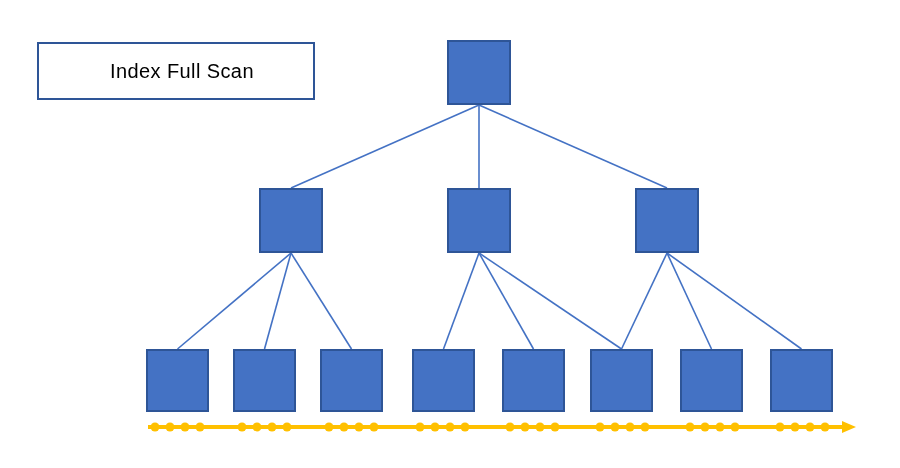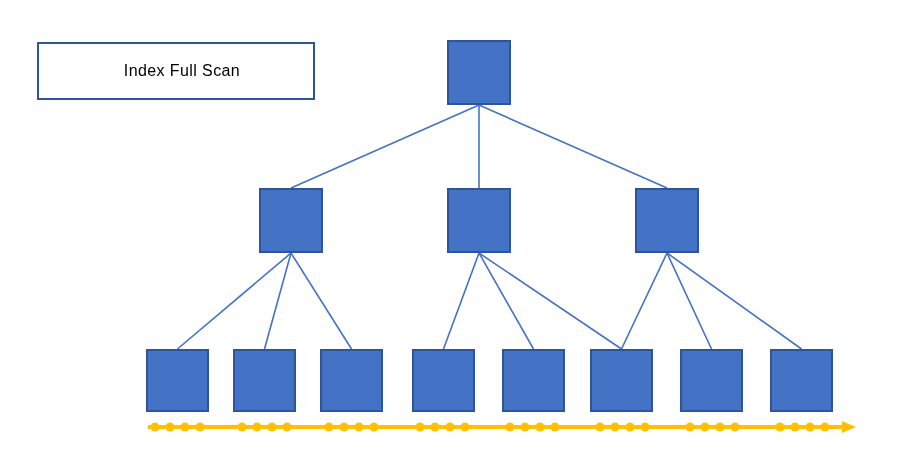--- a/index.html
+++ b/index.html
@@ -39,21 +39,21 @@
     position: absolute;
     box-sizing: border-box;
     background: #ffffff;
     border: 2px solid #2E5597;
     display: flex;
     align-items: center;
     justify-content: center;
   }
   .caption-text {
     color: #000000;
-    font-size: 16px;
+    font-size: 20px;
     line-height: 1;
     white-space: nowrap;
     letter-spacing: 0.4px;
     margin-left: 12px;
   }
 </style>
 </head>
 <body>
 
 <div id="canvas">

